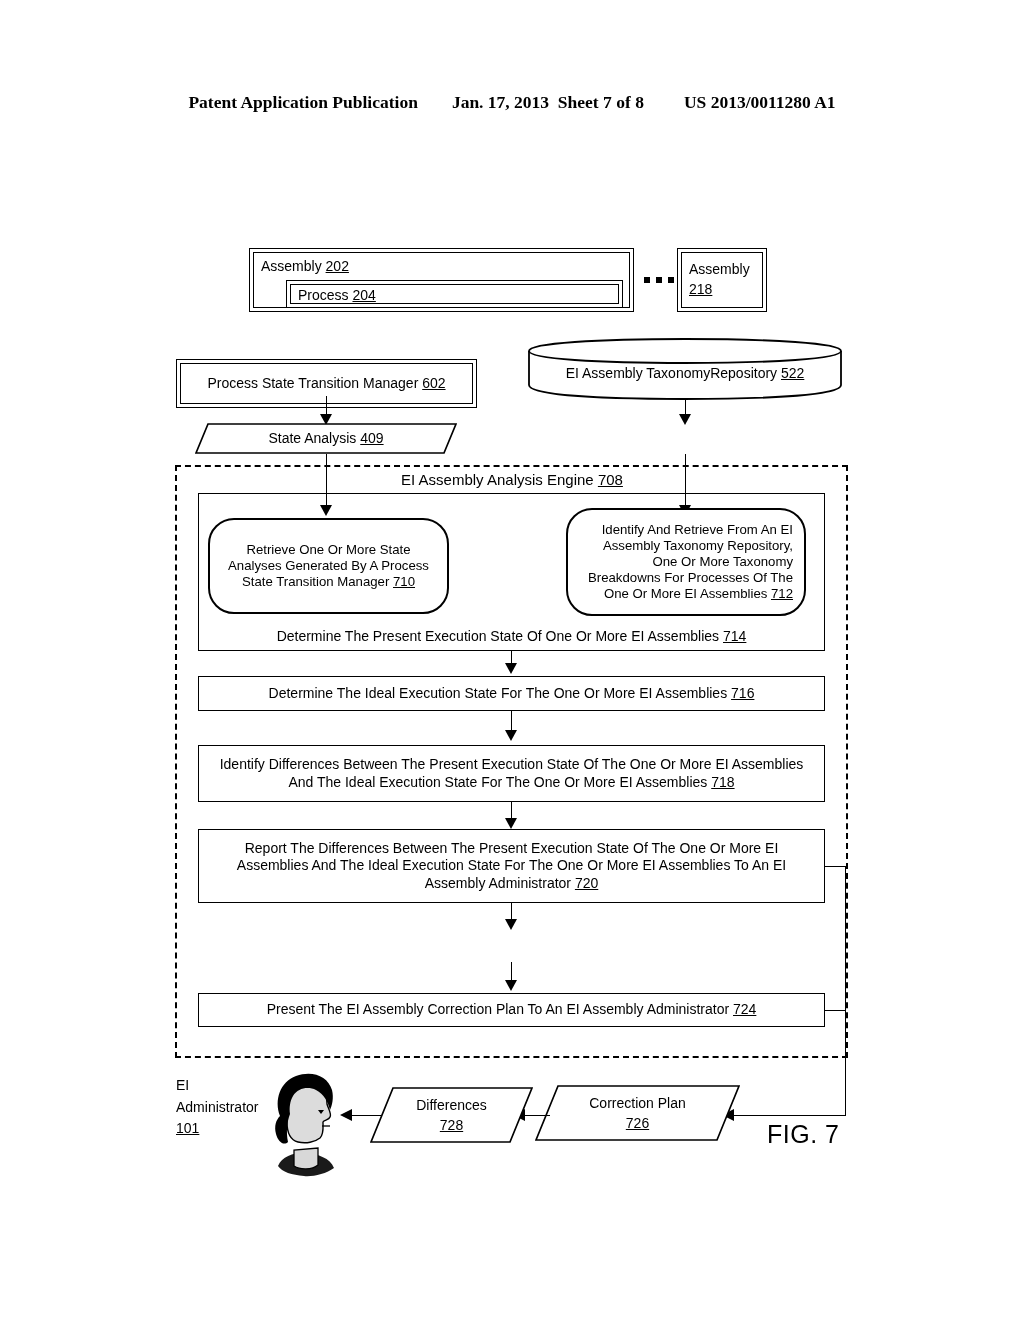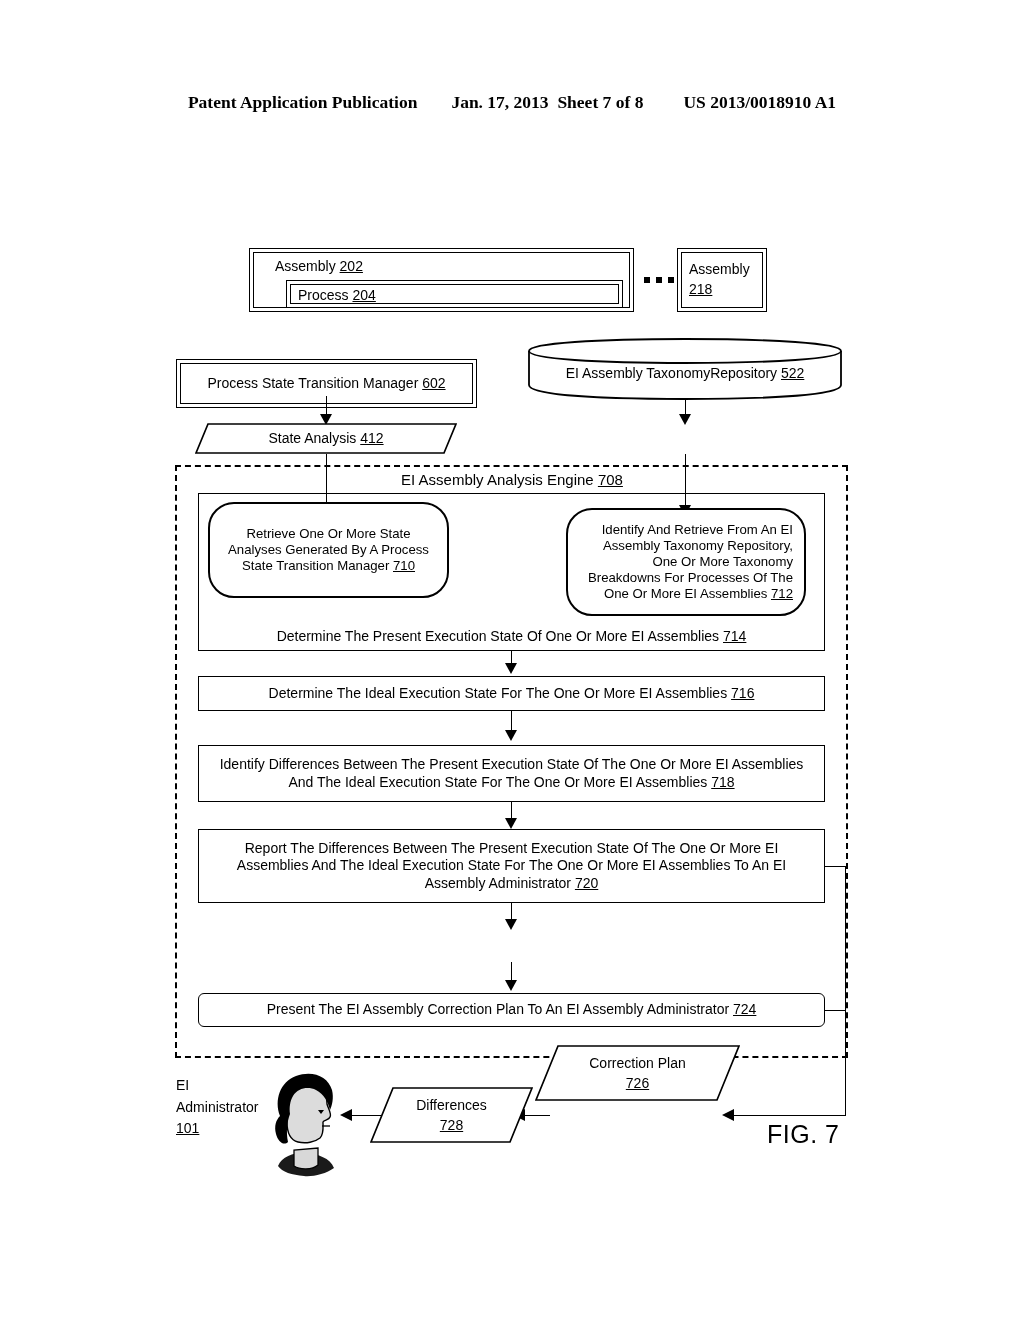--- a/index.html
+++ b/index.html
@@ -92,28 +92,28 @@
   .t13{font-size:13.2px;}
   .t14{font-size:14px;}
   .t15{font-size:15px;}
 </style>
 </head>
 <body>
 
 <div id="pub-header">
   <span class="seg s1">Patent Application Publication</span>
   <span class="seg s2"><span>Jan. 17, 2013</span>&nbsp;&nbsp;<span>Sheet 7 of 8</span></span>
-  <span class="seg">US 2013/0018910 A1</span>
+  <span class="seg">US 2013/0011280 A1</span>
 </div>
 
 <div id="fig">
 
   <div class="node dbl" style="left:249px;top:248px;width:385px;height:64px;">
     <div class="inner" style="position:relative;">
-      <div class="lbl t14" style="left:21px;top:5px;">
+      <div class="lbl t14" style="left:7px;top:5px;">
         <span>Assembly</span>&nbsp;<span class="u">202</span>
       </div>
 
       <div class="node dbl" style="left:32px;top:27px;width:337px;height:28px;">
         <div class="inner" style="position:relative;">
           <div class="lbl t14" style="left:7px;top:2px;">
             <span>Process</span>&nbsp;<span class="u">204</span>
           </div>
         </div>
       </div>
@@ -161,21 +161,21 @@
 
   <div class="vline" style="left:685px;top:399px;height:20px;"></div>
   <div class="arrow-d" style="left:679px;top:414px;"></div>
 
   <div class="para" style="left:195px;top:423px;width:262px;height:31px;">
     <svg width="262" height="31" viewBox="0 0 262 31">
       <polygon points="13,1 261,1 249,30 1,30" fill="#ffffff" stroke="#000" stroke-width="1.7"></polygon>
     </svg>
     <div class="ptext t14">
       <span>
-        <span>State Analysis</span>&nbsp;<span class="u">412</span>
+        <span>State Analysis</span>&nbsp;<span class="u">409</span>
       </span>
     </div>
   </div>
 
 
   <div class="node dashed" style="left:175px;top:465px;width:673px;height:593px;"></div>
 
   <div class="lbl t15" style="left:0;top:471px;width:1024px;text-align:center;">
     <span>EI Assembly Analysis Engine</span>&nbsp;<span class="u">708</span>
   </div>
@@ -185,21 +185,21 @@
   <div class="lbl t14" style="left:198px;top:628px;width:627px;text-align:center;">
     <span>Determine The Present Execution State Of One Or More EI Assemblies</span>&nbsp;<span class="u">714</span>
   </div>
 
   <div class="vline" style="left:326px;top:454px;height:54px;"></div>
   <div class="arrow-d" style="left:320px;top:505px;"></div>
 
   <div class="vline" style="left:685px;top:454px;height:54px;"></div>
   <div class="arrow-d" style="left:679px;top:505px;"></div>
 
-  <div class="node round tx t13" style="left:208px;top:502px;width:241px;height:96px;padding:6px 14px;">
+  <div class="node round tx t13" style="left:208px;top:518px;width:241px;height:96px;padding:6px 14px;">
     <span>
       <span>Retrieve One Or More State Analyses Generated By A Process State Transition Manager</span>&nbsp;<span class="u">710</span>
     </span>
   </div>
 
   <div class="node round tx t13" style="left:566px;top:508px;width:240px;height:108px;padding:5px 11px;text-align:right;">
     <span>
       <span>Identify And Retrieve From An EI Assembly Taxonomy Repository, One Or More Taxonomy Breakdowns For Processes Of The One Or More EI Assemblies</span>&nbsp;<span class="u">712</span>
     </span>
   </div>
@@ -231,36 +231,36 @@
     </span>
   </div>
 
   <div class="vline" style="left:511px;top:903px;height:18px;"></div>
   <div class="arrow-d" style="left:505px;top:919px;"></div>
 
 
   <div class="vline" style="left:511px;top:962px;height:22px;"></div>
   <div class="arrow-d" style="left:505px;top:980px;"></div>
 
-  <div class="node rect tx t14" style="left:198px;top:993px;width:627px;height:34px;padding:5px 10px;border-radius:6px;">
+  <div class="node rect tx t14" style="left:198px;top:993px;width:627px;height:34px;padding:5px 10px;">
     <span>
       <span>Present The EI Assembly Correction Plan To An EI Assembly Administrator</span>&nbsp;<span class="u">724</span>
     </span>
   </div>
 
   <div class="hline" style="left:825px;top:866px;width:21px;"></div>
 
   <div class="hline" style="left:825px;top:1010px;width:21px;"></div>
 
   <div class="vline" style="left:845px;top:866px;height:250px;"></div>
 
   <div class="hline" style="left:727px;top:1115px;width:119px;"></div>
   <div class="arrow-l" style="left:722px;top:1109px;"></div>
 
-  <div class="para" style="left:535px;top:1045px;width:205px;height:56px;">
+  <div class="para" style="left:535px;top:1085px;width:205px;height:56px;">
     <svg width="205" height="56" viewBox="0 0 205 56">
       <polygon points="23,1 204,1 182,55 1,55" fill="#ffffff" stroke="#000" stroke-width="1.7"></polygon>
     </svg>
     <div class="ptext t14">
       <span>Correction Plan</span>
       <span class="u" style="margin-top:3px;">726</span>
     </div>
   </div>
 
   <div class="hline" style="left:518px;top:1115px;width:32px;"></div>

